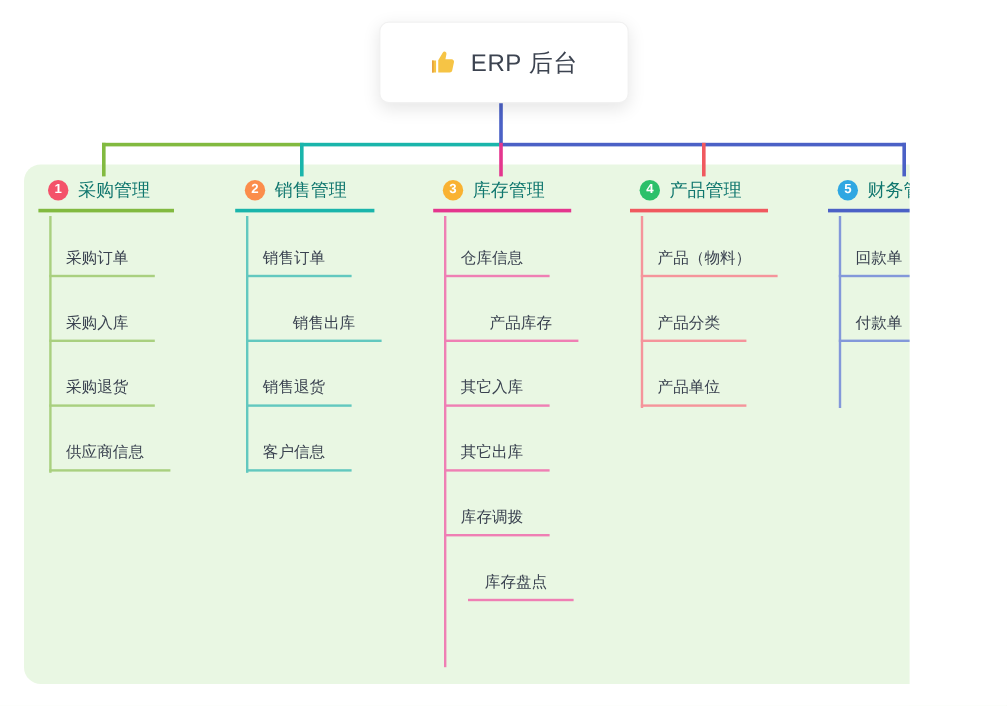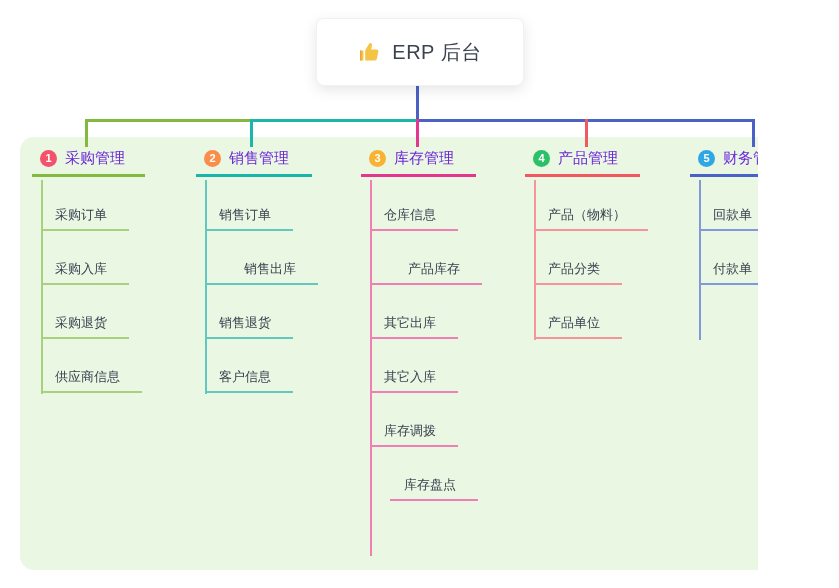--- a/index.html
+++ b/index.html
@@ -42,21 +42,21 @@
   .b4{left:525px;width:115px;}
   .b5{left:690px;width:123px;}
   .branch-header{
     display:flex;align-items:center;gap:8px;
     padding:0 0 6px 8px;border-bottom:3px solid #ccc;
   }
   .badge{
     width:17px;height:17px;border-radius:50%;flex:0 0 17px;
     color:#ffffff;font-size:11px;font-weight:bold;line-height:17px;text-align:center;
   }
-  .branch-label{font-size:15px;color:#6d28d9;white-space:nowrap;}
+  .branch-label{font-size:15px;color:#0f766e;white-space:nowrap;}
   .trunk{position:absolute;left:9px;top:31px;width:2px;background:#ccc;}
   .children{margin-left:9px;}
   .child-slot{height:54px;display:flex;align-items:flex-end;}
   .child-item{
     font-size:13px;color:#3a4250;white-space:nowrap;
     padding:0 22px 5px 14px;border-bottom:2px solid #ccc;
   }
 </style>
 </head>
 <body>
@@ -134,24 +134,24 @@
   </div>
   <div class="trunk" style="background-color: rgb(239, 127, 180); height: 376px;"></div>
   <div class="children">
         <div class="child-slot">
           <div class="child-item" style="border-bottom-color: rgb(239, 127, 180);">仓库信息</div>
         </div>
         <div class="child-slot">
           <div class="child-item" style="border-bottom-color: rgb(239, 127, 180); padding-left: 38px;">产品库存</div>
         </div>
         <div class="child-slot">
-          <div class="child-item" style="border-bottom-color: rgb(239, 127, 180);">其它出库</div>
+          <div class="child-item" style="border-bottom-color: rgb(239, 127, 180);">其它入库</div>
         </div>
         <div class="child-slot">
-          <div class="child-item" style="border-bottom-color: rgb(239, 127, 180);">其它入库</div>
+          <div class="child-item" style="border-bottom-color: rgb(239, 127, 180);">其它出库</div>
         </div>
         <div class="child-slot">
           <div class="child-item" style="border-bottom-color: rgb(239, 127, 180);">库存调拨</div>
         </div>
         <div class="child-slot">
           <div class="child-item" style="border-bottom-color: rgb(239, 127, 180); margin-left: 20px;">库存盘点</div>
         </div>
       </div>
 </div>
   <div class="branch b4">

